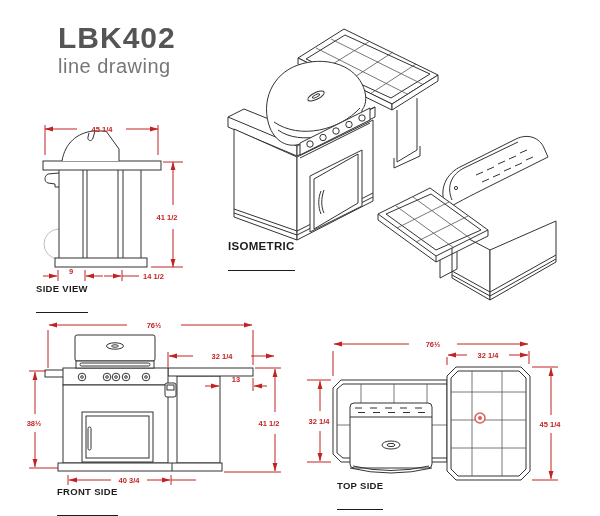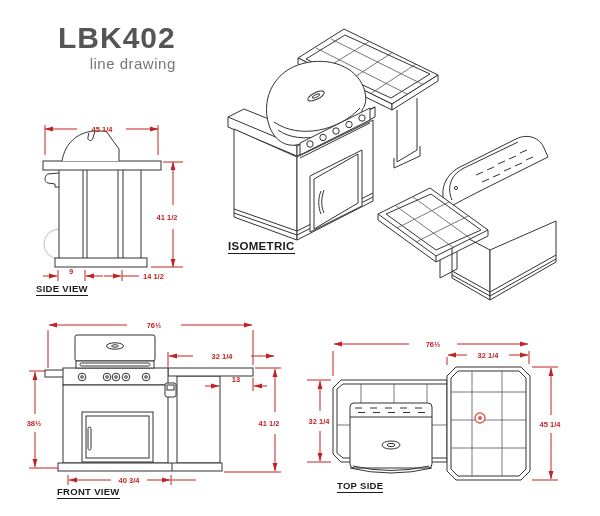--- a/index.html
+++ b/index.html
@@ -1,23 +1,23 @@
 <!DOCTYPE html>
 <html><head>
 <meta charset="utf-8">
 <style>
   html,body{margin:0;padding:0;background:#ffffff;}
   #canvas{position:relative;width:600px;height:516px;background:#ffffff;overflow:hidden;
           font-family:"Liberation Sans",sans-serif;}
   .abs{position:absolute;}
-  #title-block{left:58px;top:22px;text-align:right;}
+  #title-block{left:58px;top:22px;}
   #model-name{font-size:30px;font-weight:700;color:#555555;letter-spacing:1px;line-height:1.05;}
-  #subtitle{font-size:15px;color:#777777;letter-spacing:0.5px;margin-top:1px;}
+  #subtitle{font-size:20px;color:#777777;letter-spacing:0.5px;margin-top:1px;}
   .view-label{font-weight:700;font-size:9.5px;color:#1c1c1c;border-bottom:1.6px solid #1c1c1c;
-              padding-bottom:1px;display:inline-block;letter-spacing:0.3px;}
+              padding-bottom:18px;display:inline-block;letter-spacing:0.3px;}
   #iso-label{font-size:11.5px;}
   svg{display:block;}
   svg text{font-family:"Liberation Sans",sans-serif;font-size:7.5px;font-weight:700;fill:#c42222;}
   .blk{stroke:#333333;fill:none;stroke-width:1;}
   .blkf{stroke:#333333;fill:#ffffff;stroke-width:1;}
   .thin{stroke:#555555;fill:none;stroke-width:0.8;}
   .red{stroke:#c42222;fill:none;stroke-width:1;}
   .lt{stroke:#bfbfbf;fill:none;stroke-width:1;}
 </style>
 </head>
@@ -242,21 +242,21 @@
       <text x="254" y="108" text-anchor="middle">41 1/2</text>
 
       <line class="red" x1="53" y1="157" x2="53" y2="167"></line>
       <line class="red" x1="156" y1="157" x2="156" y2="167"></line>
       <line class="red" x1="96" y1="162" x2="54" y2="162" marker-end="url(#fArr)"></line>
       <line class="red" x1="132" y1="162" x2="155" y2="162" marker-end="url(#fArr)"></line>
       <line class="red" x1="156" y1="162" x2="181" y2="162"></line>
       <text x="114" y="165" text-anchor="middle">40 3/4</text>
     </g>
   </svg>
-  <div class="abs view-label" style="left:57px;top:486px;">FRONT VIEW</div>
+  <div class="abs view-label" style="left:57px;top:486px;">FRONT SIDE</div>
 
   <svg class="abs" style="left:295px;top:325px;" width="305" height="190" viewBox="0 0 305 190">
     <defs>
       <marker id="tArr" markerWidth="9" markerHeight="7" refX="8.2" refY="3" orient="auto" markerUnits="userSpaceOnUse">
         <path d="M0,0.5 L8.5,3 L0,5.5 Z" fill="#c42222"></path>
       </marker>
     </defs>
     <g>
 
       <path class="blkf" d="M 46 55 H 152 V 137 H 46 L 38 129 V 63 Z"></path>

